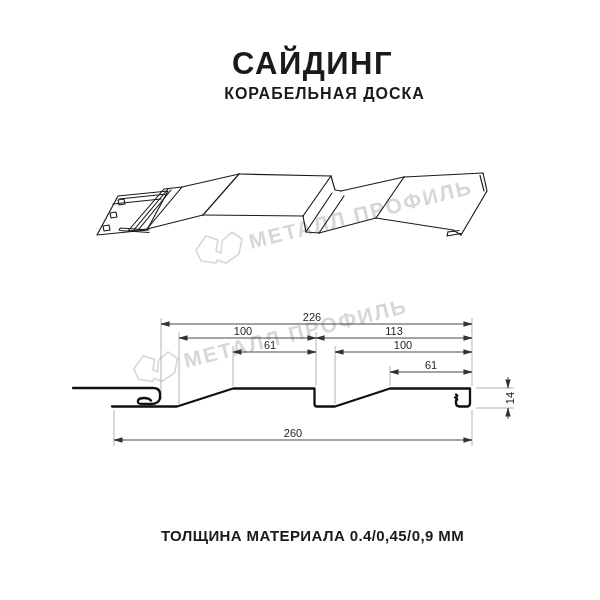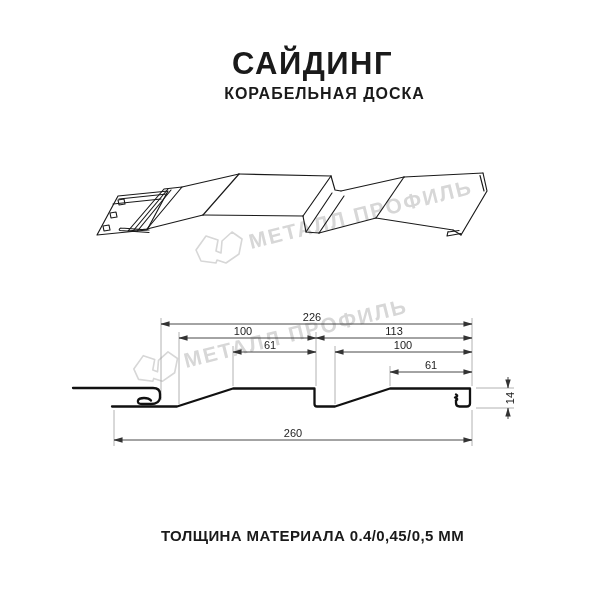--- a/index.html
+++ b/index.html
@@ -124,15 +124,15 @@
       <text class="dimtxt" x="243" y="335">100</text>
       <text class="dimtxt" x="394" y="335">113</text>
       <text class="dimtxt" x="270" y="349">61</text>
       <text class="dimtxt" x="403" y="349">100</text>
       <text class="dimtxt" x="431" y="369">61</text>
       <text class="dimtxt" x="293" y="437">260</text>
       <text class="dimtxt" x="511" y="401" transform="rotate(-90 511 398)">14</text>
     </g>
   </svg>
 
-  <div class="hdr footer">ТОЛЩИНА МАТЕРИАЛА 0.4/0,45/0,5 ММ</div>
+  <div class="hdr footer">ТОЛЩИНА МАТЕРИАЛА 0.4/0,45/0,9 ММ</div>
 
 </div>
 
 </body></html>

